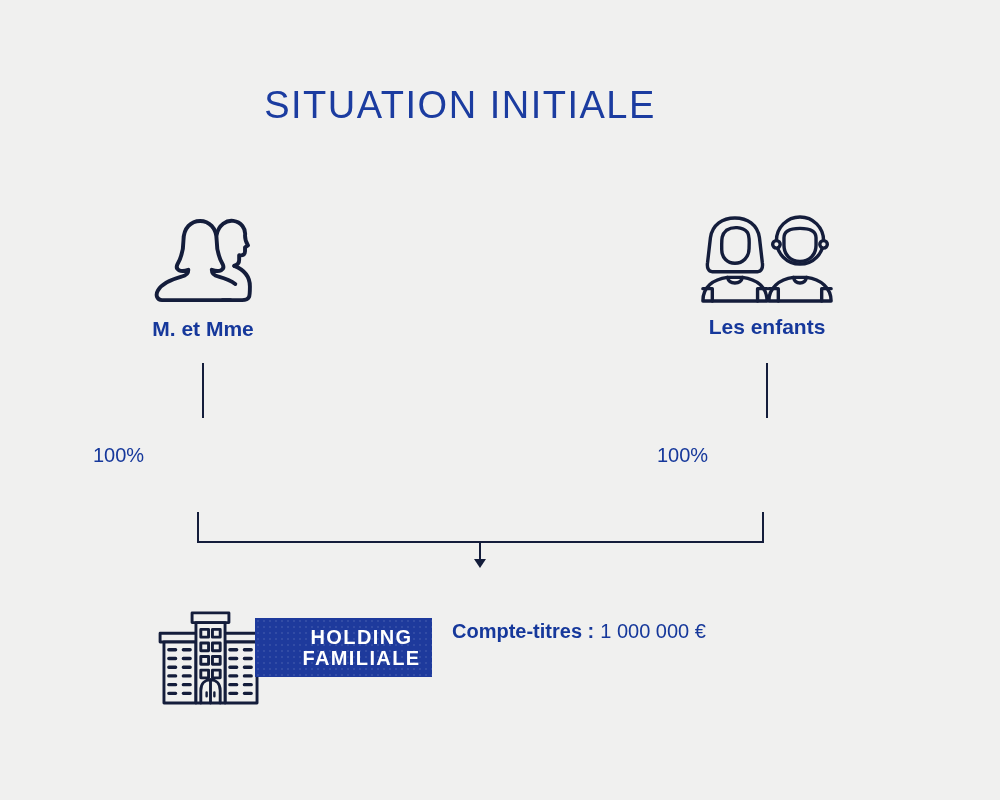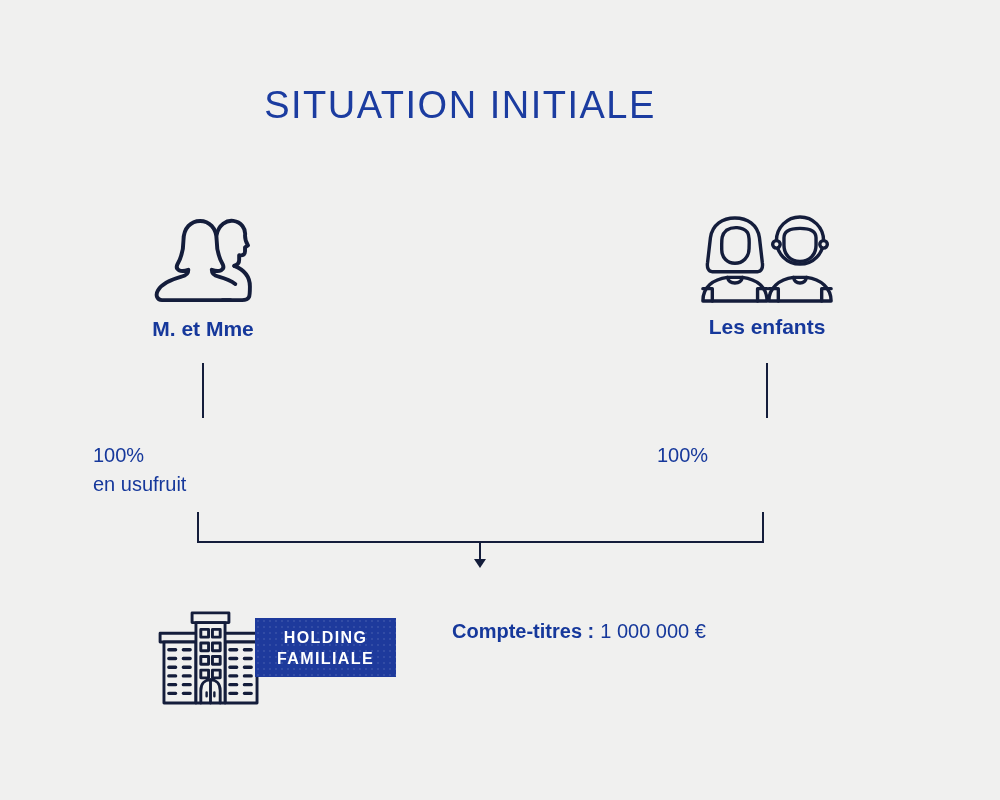--- a/index.html
+++ b/index.html
@@ -54,21 +54,21 @@
 
   .building{position:absolute;left:157px;top:610px;}
 
   .badge{
     position:absolute;left:255px;top:618px;width:141px;height:59px;
     background:#1E3A9C;
     background-image:radial-gradient(rgba(255,255,255,0.09) 1px, transparent 1.2px);
     background-size:6px 6px;
     color:#FFFFFF;
     display:flex;flex-direction:column;align-items:center;justify-content:center;
-    font-size:16px;font-weight:600;letter-spacing:1.4px;line-height:21px;
+    font-size:20px;font-weight:600;letter-spacing:1.4px;line-height:21px;padding-left:36px;
   }
 
   .assets{
     position:absolute;left:452px;top:617px;
     color:#16389B;font-size:20px;line-height:29px;white-space:nowrap;
   }
   .asset-row b{font-weight:700;margin-right:6px;}
 
   svg .ln{fill:none;stroke:#141D3B;stroke-linecap:round;stroke-linejoin:round;}
   svg .fill-bg{fill:#F0F0EF;stroke:#141D3B;stroke-linejoin:round;}
@@ -110,21 +110,20 @@
       <path class="ln" stroke-width="3.6" d="M82,79 L82,92 M72,79 L82,79 M128,79 L128,92 M128,79 L138,79"></path>
     </svg>
     <div class="entity-label">Les enfants</div>
   </div>
 
   <div class="vline vline-left"></div>
   <div class="vline vline-right"></div>
 
   <div class="share share-left">
     <div>100%</div>
-    <div>en usufruit</div>
   </div>
   <div class="share share-right">
     <div>100%</div>
   </div>
 
   <div class="bracket"></div>
   <div class="arrow-stem"></div>
   <div class="arrow-head"></div>
 
   <svg class="building" width="107" height="95" viewBox="0 0 110 98">

